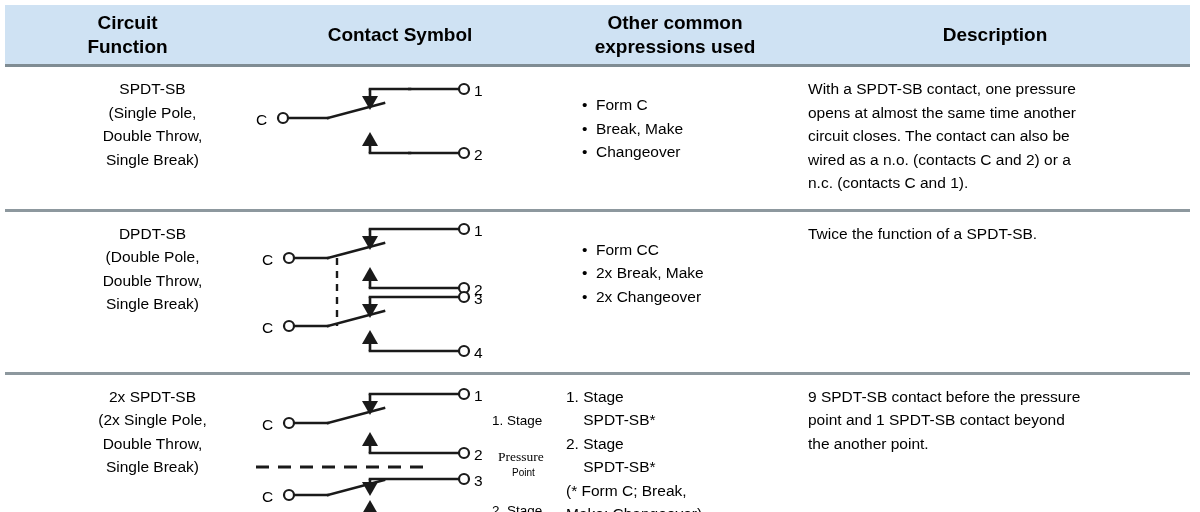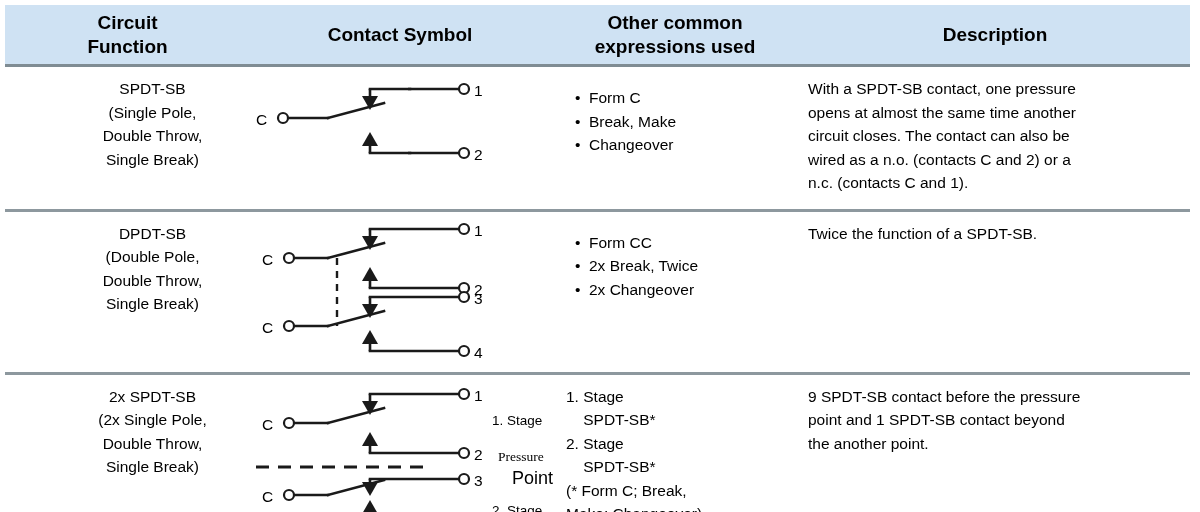--- a/index.html
+++ b/index.html
@@ -55,21 +55,21 @@
 
   td.cell-fn    { padding-left: 58px; text-align: center; }
   td.cell-sym   { padding-left: 0; padding-right: 0; }
   td.cell-expr  { padding-left: 16px; }
   td.cell-desc  { padding-left: 8px; }
 
   .txt-line { display: block; white-space: pre; }
 
   ul.expr-list {
     list-style: none;
-    margin: 9px;
+    margin: 16px;
     padding: 0;
   }
   ul.expr-list li {
     position: relative;
     padding-left: 14px;
     white-space: pre;
   }
   ul.expr-list li::before {
     content: "\2022";
     position: absolute;
@@ -249,21 +249,21 @@
             <div style="position:absolute;left:224px;top:-3px;font-size:15.5px;">1</div>
             <div style="position:absolute;left:224px;top:56px;font-size:15.5px;">2</div>
             <div style="position:absolute;left:224px;top:65px;font-size:15.5px;">3</div>
             <div style="position:absolute;left:224px;top:119px;font-size:15.5px;">4</div>
           </div>
         </td>
 
         <td class="cell-expr">
           <ul class="expr-list">
             <li>Form CC</li>
-            <li>2x Break, Twice</li>
+            <li>2x Break, Make</li>
             <li>2x Changeover</li>
           </ul>
         </td>
 
         <td class="cell-desc">
           <div class="desc-block">
             <p>Twice the function of a SPDT-SB.</p>
           </div>
         </td>
       </tr>
@@ -321,21 +321,21 @@
             </svg>
             <div style="position:absolute;left:12px;top:28px;font-size:15.5px;">C</div>
             <div style="position:absolute;left:12px;top:100px;font-size:15.5px;">C</div>
             <div style="position:absolute;left:224px;top:-1px;font-size:15.5px;">1</div>
             <div style="position:absolute;left:224px;top:58px;font-size:15.5px;">2</div>
             <div style="position:absolute;left:224px;top:84px;font-size:15.5px;">3</div>
             <div style="position:absolute;left:224px;top:126px;font-size:15.5px;">4</div>
 
             <div style="position:absolute;left:242px;top:26px;font-size:13.5px;white-space:pre;">1. Stage</div>
             <div style="position:absolute;left:248px;top:62px;font-size:13.5px;white-space:pre;font-family:Liberation Serif, serif;">Pressure</div>
-            <div style="position:absolute;left:262px;top:80px;font-size:18px;white-space:pre;">Point</div>
+            <div style="position:absolute;left:262px;top:80px;font-size:10px;white-space:pre;">Point</div>
             <div style="position:absolute;left:242px;top:116px;font-size:13.5px;white-space:pre;">2. Stage</div>
           </div>
         </td>
 
         <td class="cell-expr">
           <ol class="stage-list">
             <li>1. Stage</li>
             <li>    SPDT-SB*</li>
             <li>2. Stage</li>
             <li>    SPDT-SB*</li>

